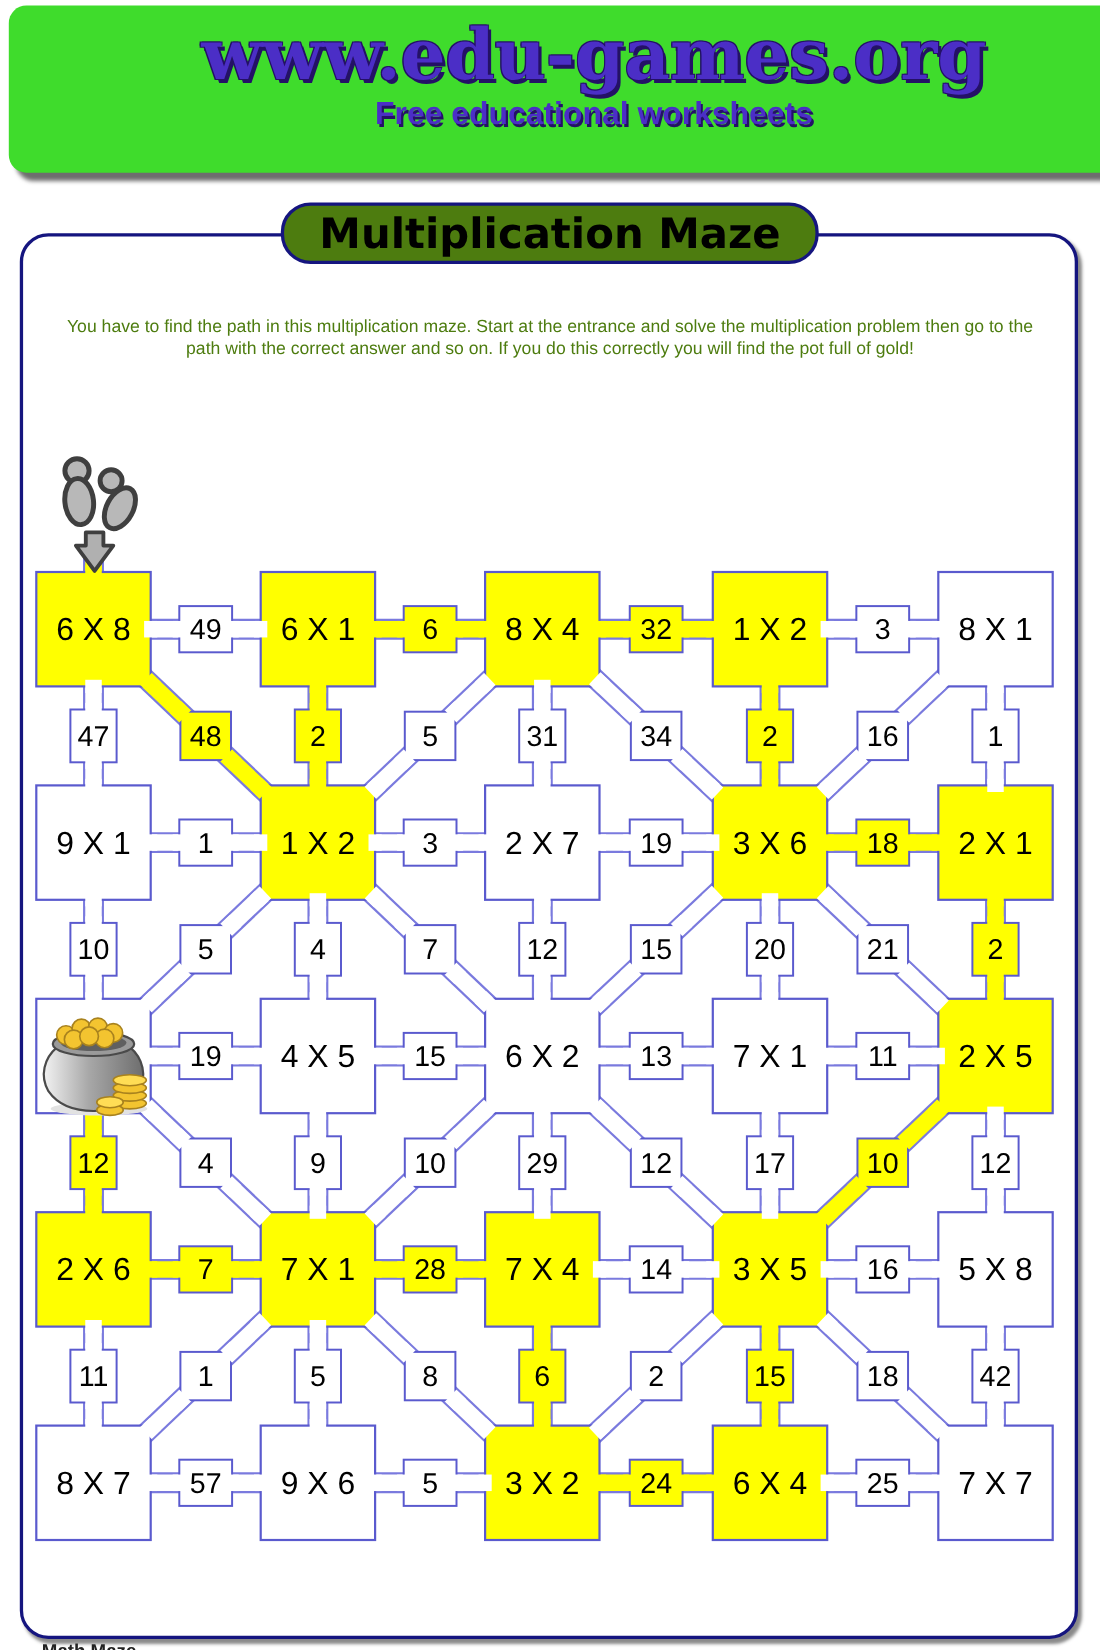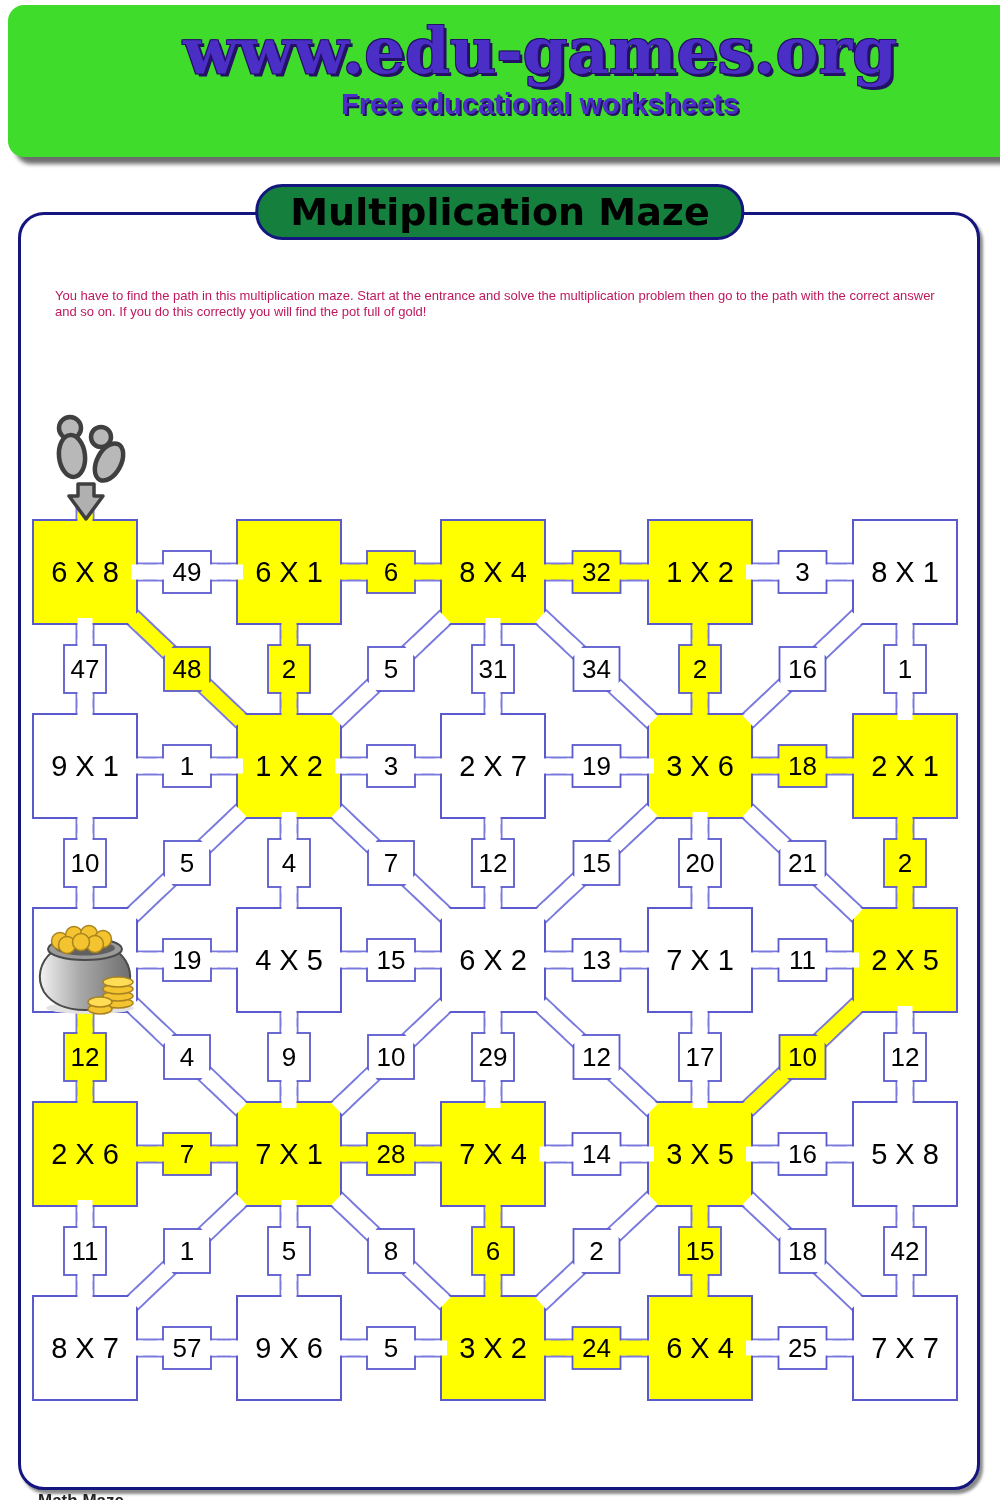--- a/index.html
+++ b/index.html
@@ -7,25 +7,25 @@
         font-family:"Liberation Sans",sans-serif;}
   .header{position:absolute;left:8px;top:5px;width:968px;height:152px;background:#3fdc2c;
           border-radius:16px;box-shadow:7px 7px 4px #6e6e6e;padding-left:48px;}
   .site{margin-top:8px;text-align:center;font-family:"DejaVu Serif",serif;font-weight:bold;
         font-size:64px;color:#4b2ec6;
         text-shadow:3px 3px 0 #241166,-1px -1px 0 #241166,1px -1px 0 #241166,-1px 1px 0 #241166;}
   .tagline{text-align:center;font-family:Liberation Sans, sans-serif;font-weight:bold;font-size:29px;
         color:#4b2ec6;text-shadow:2px 2px 0 #241166;margin-top:0px;}
   .panel{position:absolute;left:18px;top:212px;width:956px;height:1272px;border:3px solid #15157f;
         border-radius:26px;background:#ffffff;box-shadow:3px 4px 3px #8a8a8a;}
-  .title-pill{position:absolute;left:50%;top:184px;transform:translateX(-50%);background:#15803d;
+  .title-pill{position:absolute;left:50%;top:184px;transform:translateX(-50%);background:#4d7c0f;
         border:3px solid #15157f;border-radius:27px;padding:3px 32px;white-space:nowrap;
         font-family:"DejaVu Sans",sans-serif;font-weight:bold;font-size:38px;color:#000;z-index:2;}
   .instructions{position:absolute;left:50%;top:288px;transform:translateX(-50%);width:890px;
-        text-align:left;font-size:13px;line-height:1.25;color:#be185d;z-index:2;}
+        text-align:center;font-size:16px;line-height:1.25;color:#4d7c0f;z-index:2;}
   .maze-svg{position:absolute;left:0;top:0;width:1000px;height:1500px;pointer-events:none;}
   .footer{position:absolute;left:38px;top:1491px;font-size:17px;font-weight:bold;color:#222;}
 </style>
 </head>
 <body>
 
 <div class="page">
 
   <div class="header">
     <div class="site">www.edu-games.org</div>

